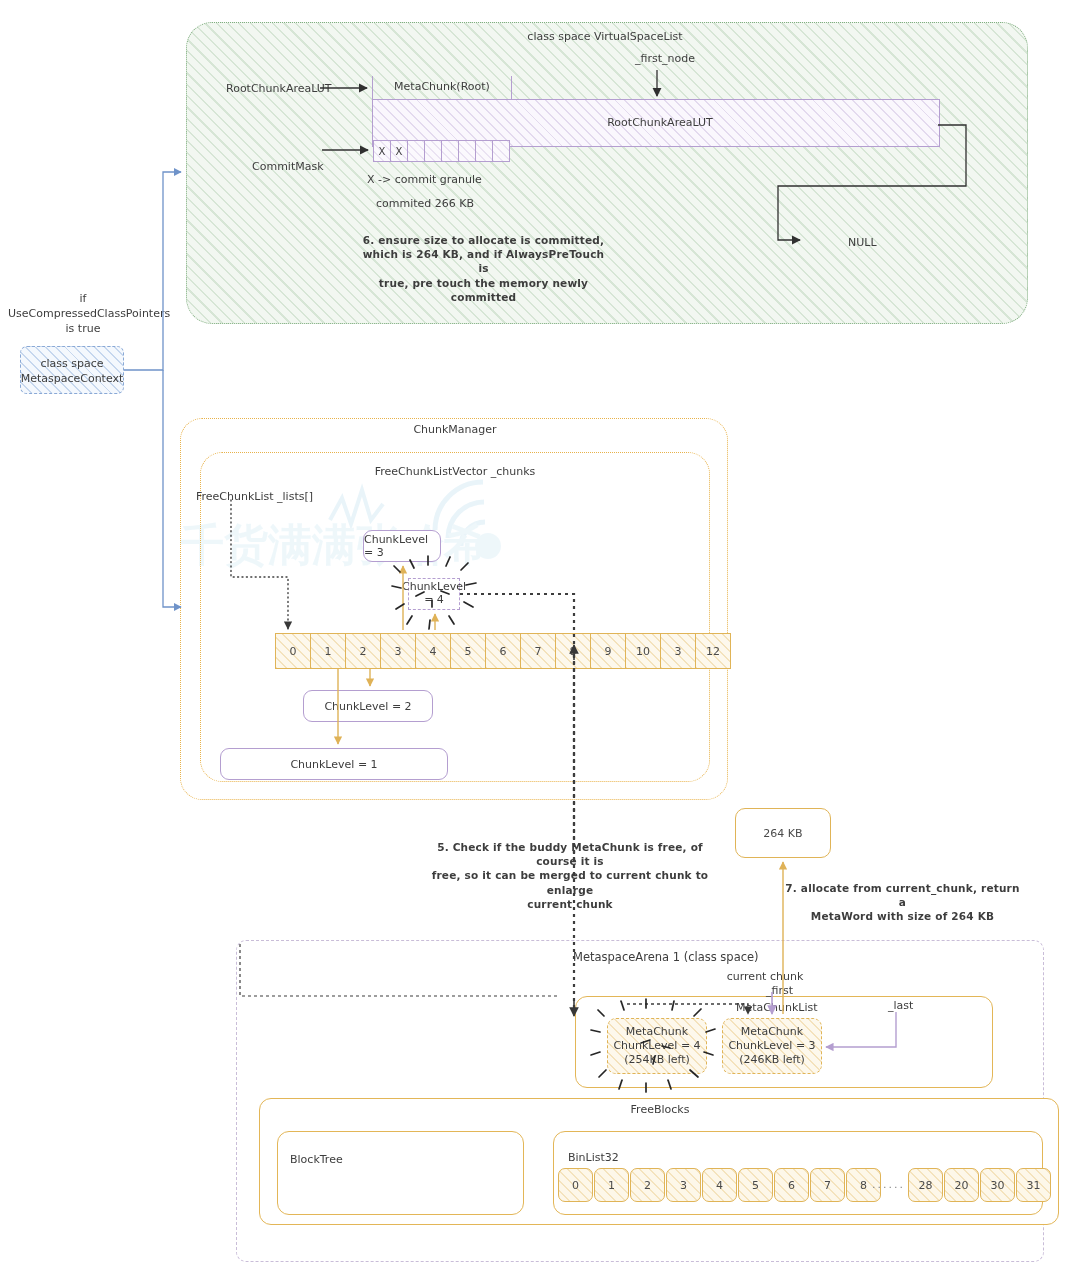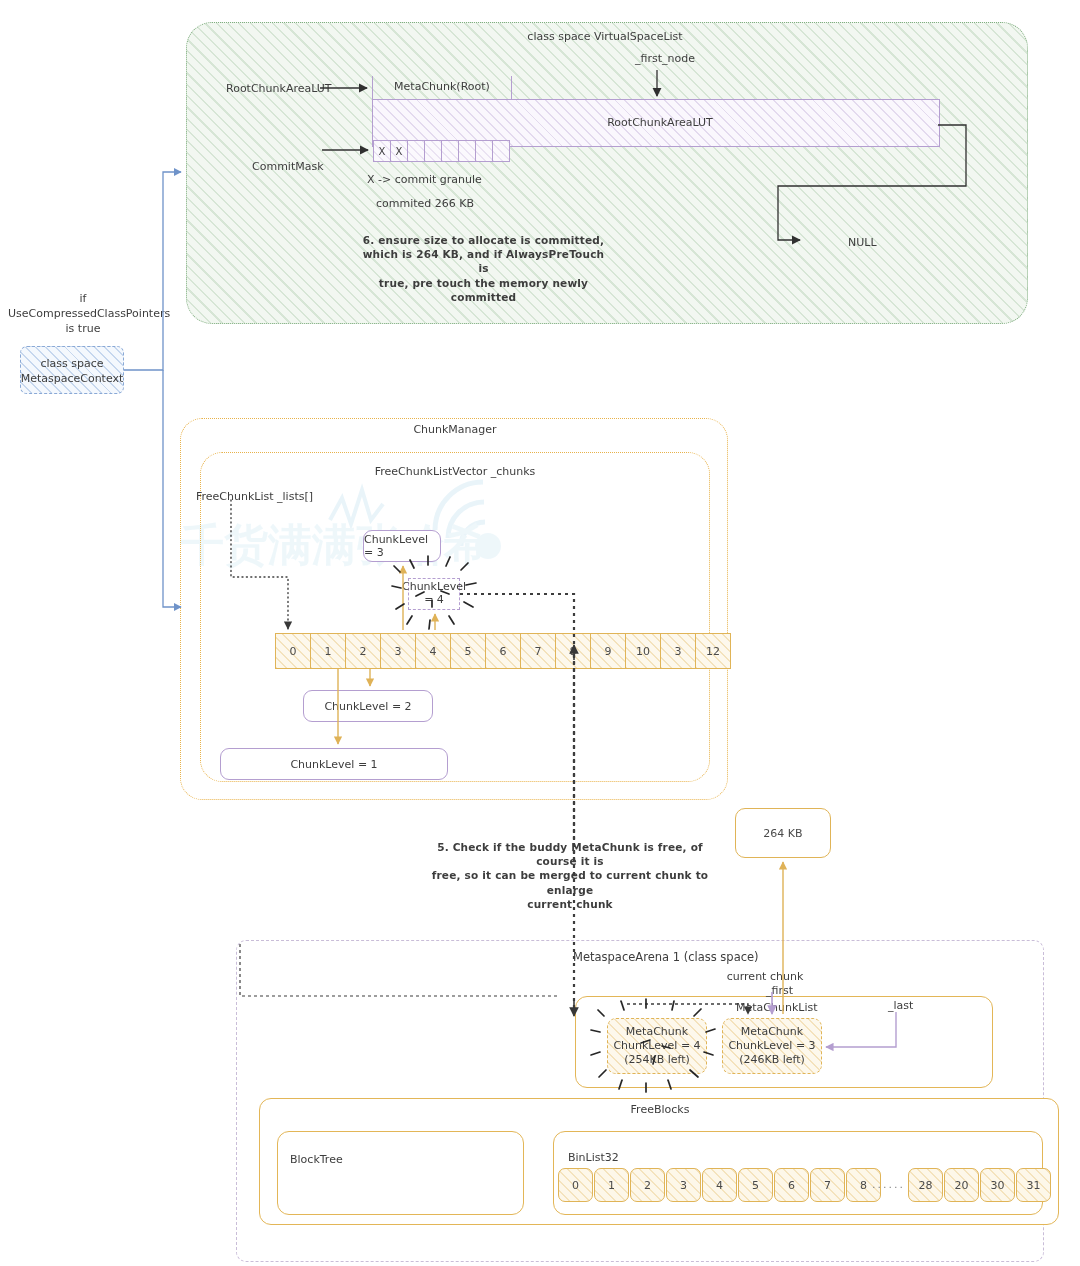--- a/index.html
+++ b/index.html
@@ -224,20 +224,21 @@
       <div class="orange-hatch-cell" style="width: 34px; height: 34px; margin-left: -1px;">9</div>
       <div class="orange-hatch-cell" style="width: 34px; height: 34px; margin-left: -1px;">10</div>
       <div class="orange-hatch-cell" style="width: 34px; height: 34px; margin-left: -1px;">3</div>
       <div class="orange-hatch-cell" style="width: 34px; height: 34px; margin-left: -1px;">12</div>
     </div>
 
   <div class="tc bold" style="left:415px; top:840px; width:310px;" id="step5-text">5. Check if the buddy MetaChunk is free, of course it is<br>free, so it can be merged to current chunk to enlarge<br>current chunk</div>
 
   <div class="abs kb-box" style="left:735px; top:808px; width:96px; height:50px;">264 KB</div>
 
+  <div class="tc bold" style="left:785px; top:881px; width:235px;" id="step7-text">7. allocate from current_chunk, return a<br>MetaWord with size of 264 KB</div>
 
   <div class="abs outer-dashed-purple" style="left:236px; top:940px; width:808px; height:322px;"></div>
   <div class="t" style="left:573px; top:950px; font-size:11.5px;">MetaspaceArena 1 (class space)</div>
 
   <div class="abs orange-solid-box" style="left:575px; top:996px; width:418px; height:92px;"></div>
   <div class="t" style="left:736px; top:1001px;">MetaChunkList</div>
   <div class="tc" style="left:700px; top:970px; width:130px;">current chunk</div>
   <div class="t" style="left:766px; top:984px;">_first</div>
   <div class="t" style="left:888px; top:999px;">_last</div>
 

